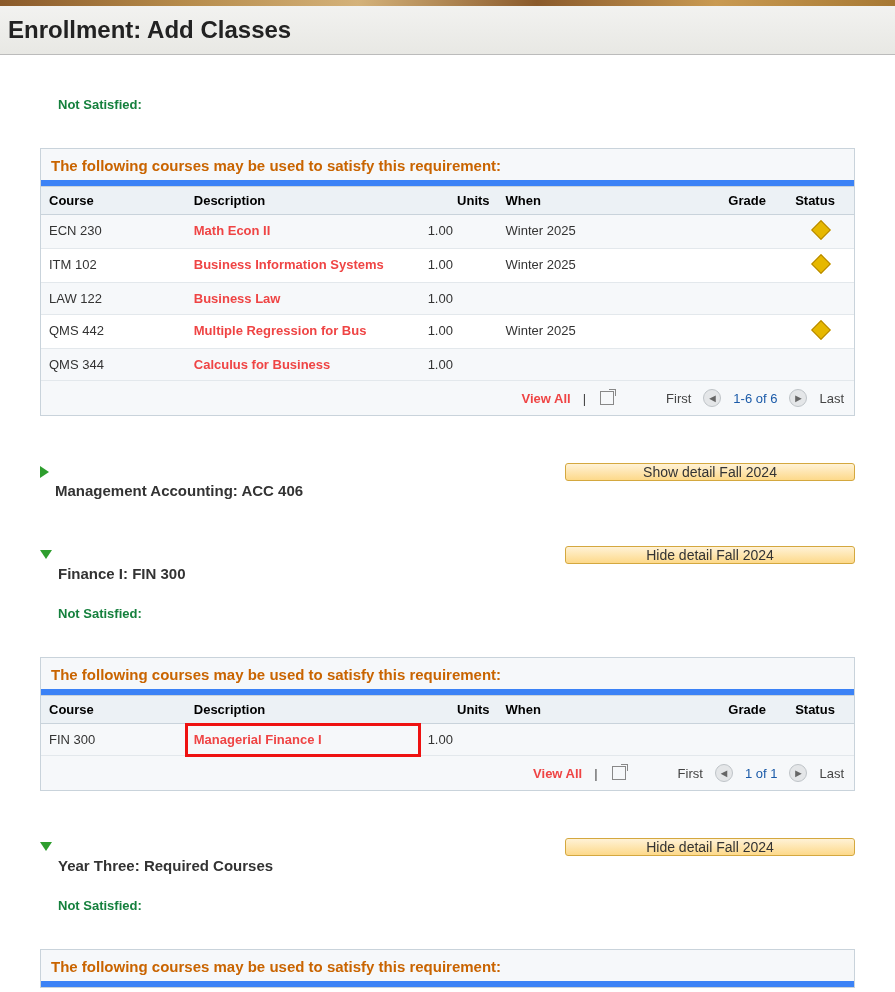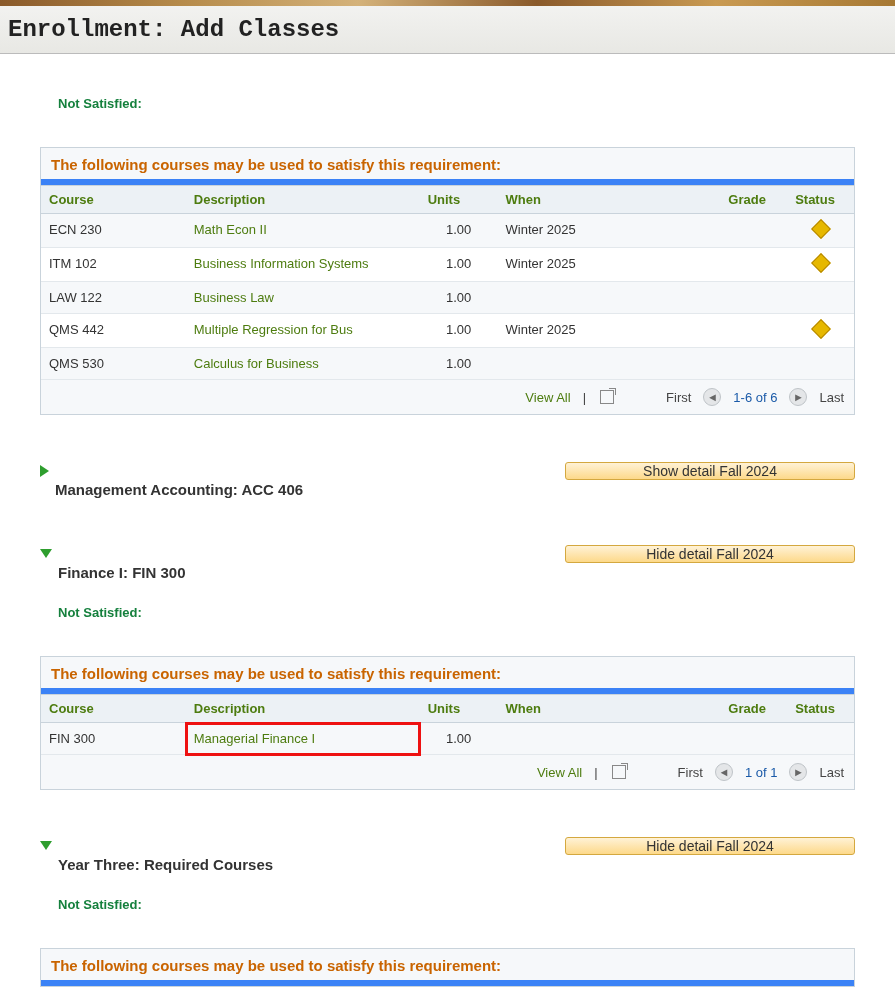--- a/index.html
+++ b/index.html
@@ -11,21 +11,20 @@
     color: #333;
   }
   .top-stripe {
     height: 6px;
     background: linear-gradient(90deg,#8a5a2b,#b58a4a,#d4b27a,#8a5a2b,#c99a52,#a67833);
   }
   .page-header {
     background: linear-gradient(#f2f2f0,#e8e8e4);
     border-bottom: 1px solid #bbb;
     padding: 10px 8px 10px 8px;
-    font-family: Liberation Mono, monospace;
   }
   .page-title {
     font-size: 24px;
     font-weight: bold;
     color: #222;
   }
   .content {
     padding: 0 40px 40px 40px;
     width: 895px;
   }
@@ -47,43 +46,44 @@
   }
   table.course-table {
     width: 100%;
     border-collapse: collapse;
     background: #fff;
     font-size: 13px;
   }
   table.course-table th {
     text-align: left;
     font-weight: bold;
-    color: #4d7c0f;
+    color: #000000;
     background: #ecf1f5;
     border-top: 1px solid #c9d3db;
     border-bottom: 1px solid #c9d3db;
     padding: 6px 8px;
   }
-  table.course-table th.units { }
+  table.course-table th.units { text-align: right; }
   table.course-table td {
     padding: 8px;
     border-bottom: 1px solid #e3e8ec;
     vertical-align: top;
   }
   table.course-table tr:nth-child(even) td { background:#f6f8fa; }
   table.course-table tr:nth-child(odd)  td { background:#fff; }
   .col-course { width: 130px; }
   .col-desc   { width: 210px; }
-  .col-units  { width: 70px; text-align: center; }
+  .col-units  { width: 70px; text-align: left; }
   .col-when   { width: 200px; }
   .col-grade  { width: 60px; }
   .col-status { width: 60px; text-align: center; }
   a.course-link {
-    color: #4d7c0f;
+    color: #ef4444;
     text-decoration: none;
+    font-weight: bold;
   }
   .diamond {
     display: inline-block;
     width: 14px; height: 14px;
     background: #e6b800;
     border: 1px solid #b38600;
     transform: rotate(45deg);
   }
   .pager-bar {
     display: flex;
@@ -206,21 +206,21 @@
           </tr>
           <tr>
             <td class="col-course">QMS 442</td>
             <td class="col-desc "><a href="#" class="course-link">Multiple Regression for Bus</a></td>
             <td class="col-units">1.00</td>
             <td class="col-when">Winter 2025</td>
             <td class="col-grade"></td>
             <td class="col-status"><span class="diamond"></span></td>
           </tr>
           <tr>
-            <td class="col-course">QMS 530</td>
+            <td class="col-course">QMS 344</td>
             <td class="col-desc "><a href="#" class="course-link">Calculus for Business</a></td>
             <td class="col-units">1.00</td>
             <td class="col-when"></td>
             <td class="col-grade"></td>
             <td class="col-status"></td>
           </tr>
         </tbody>
       </table>
       <div class="pager-bar"><a href="#" class="course-link">View All</a> | <span class="popout-icon"></span><span style="flex:0 0 28px"></span><span class="first-last">First</span><span class="pager-btn">◄</span><span class="range">1-6 of 6</span><span class="pager-btn">►</span><span class="first-last">Last</span></div>
     </div>

